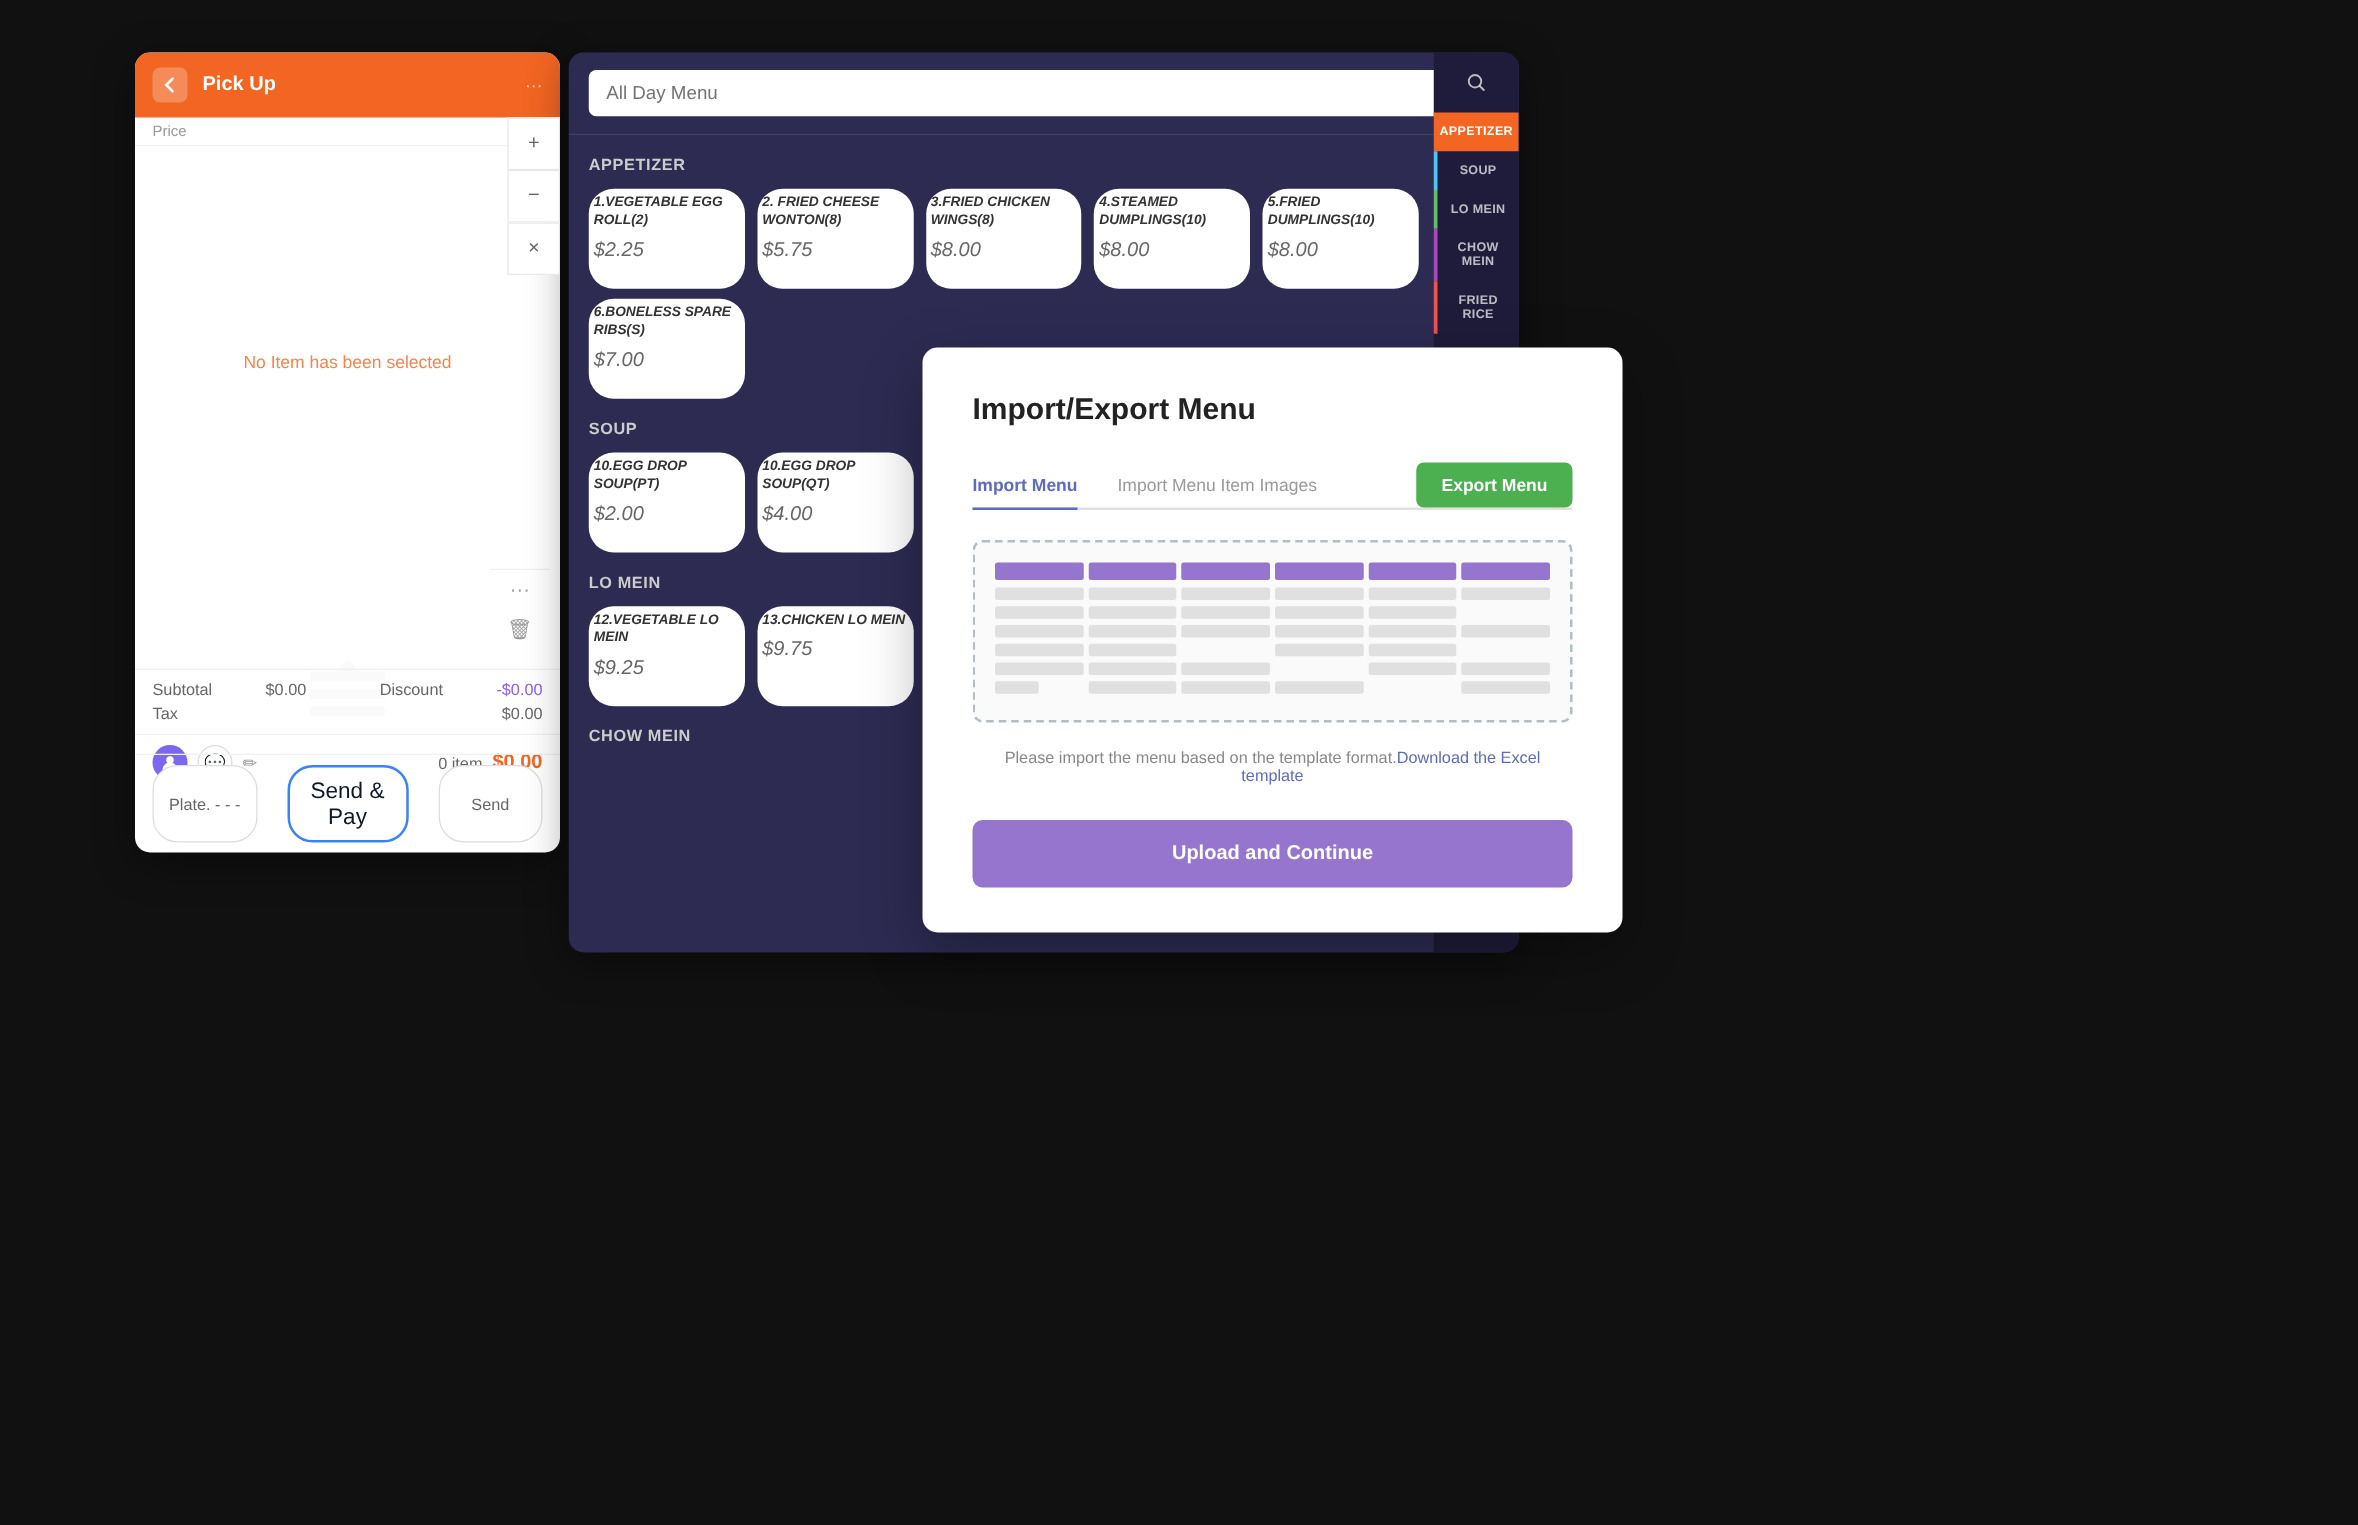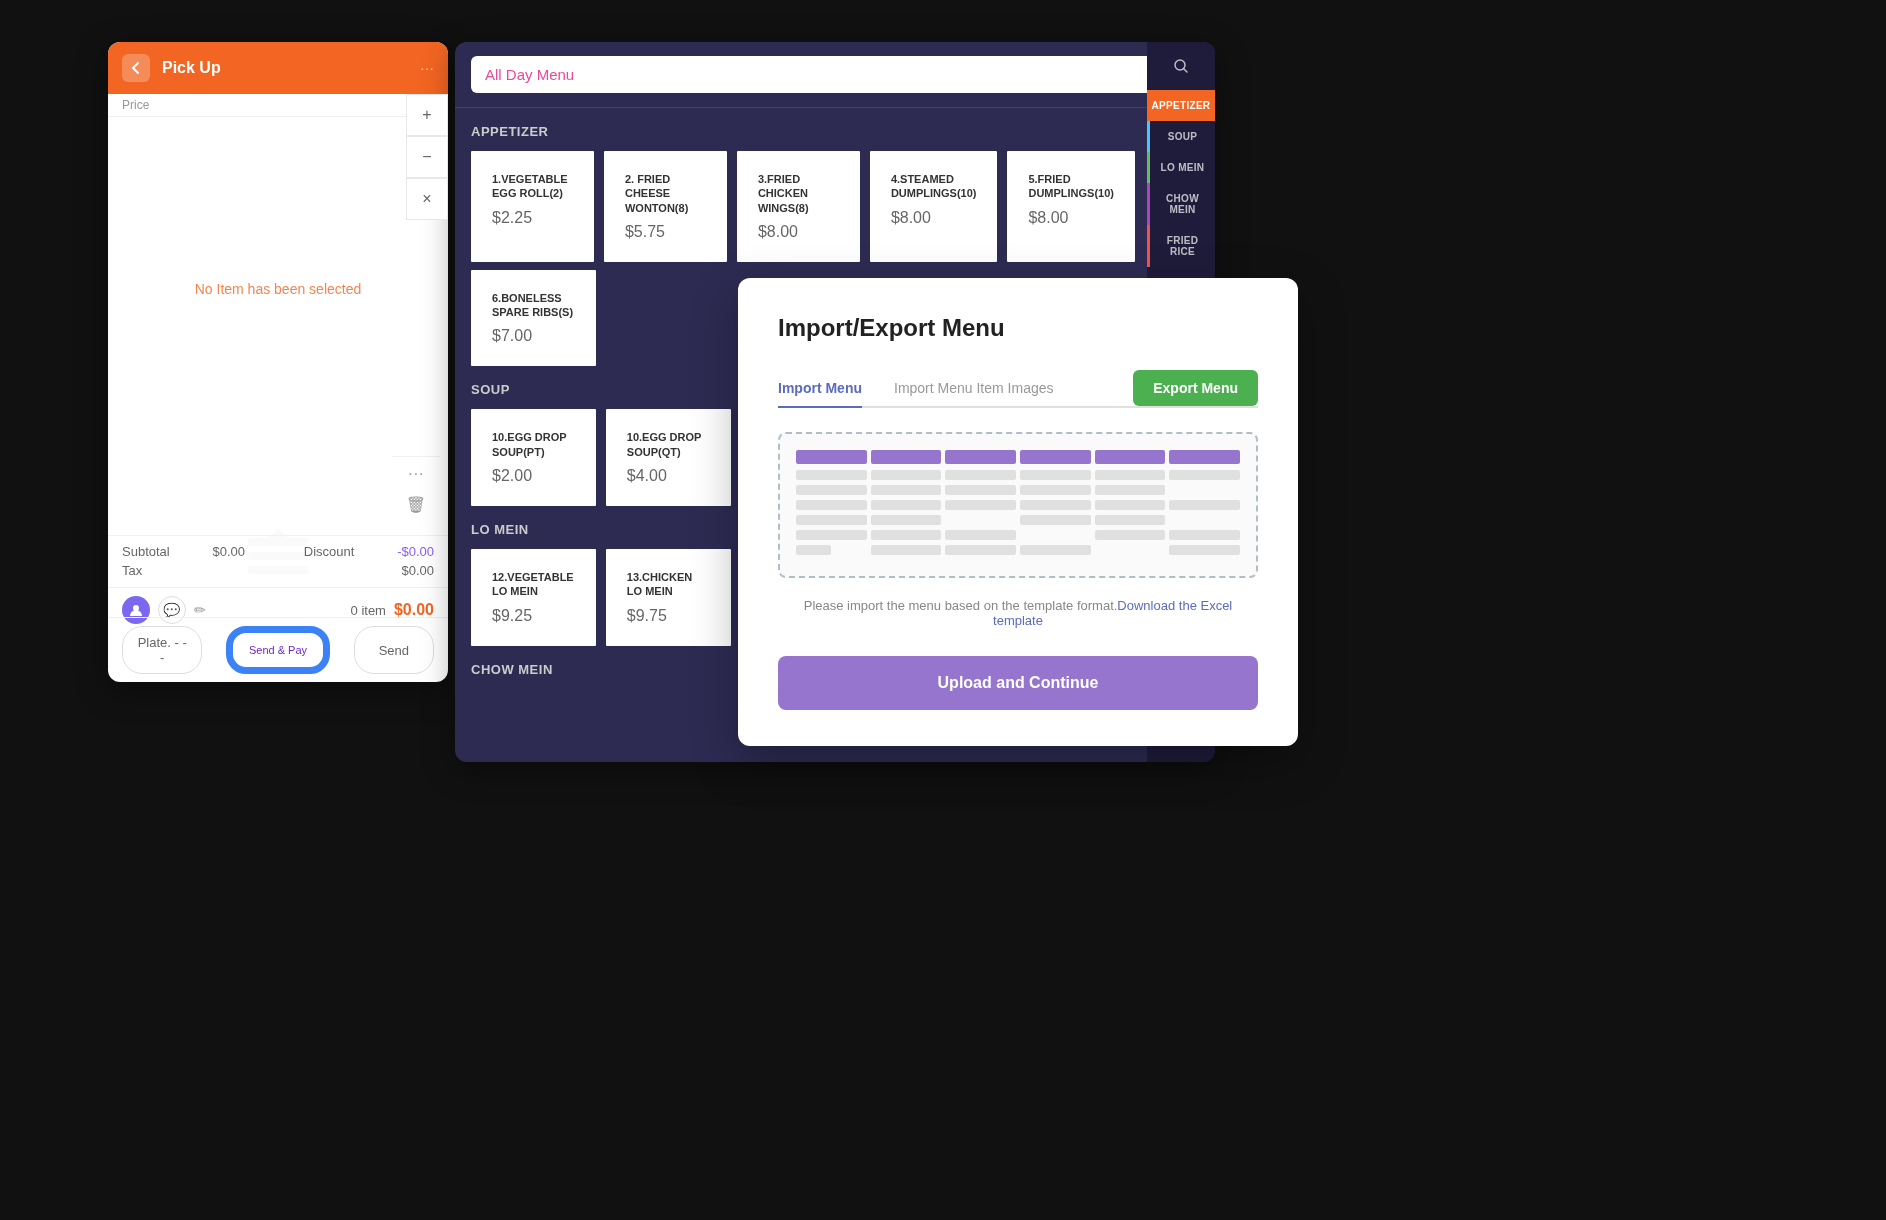--- a/index.html
+++ b/index.html
@@ -172,25 +172,25 @@
       background: #fff;
       font-size: 13px;
       color: #666;
       cursor: pointer;
       text-align: center;
     }
 
     .pos-send-pay-btn {
       flex: 1.2;
       padding: 8px 12px;
-      border: 7px solid #3b82f6;
+      border: 2px solid #3b82f6;
       border-radius: 20px;
       background: #fff;
-      font-size: 11px;
-      color: #6d28d9;
+      font-size: 18px;
+      color: #0f172a;
       cursor: pointer;
       text-align: center;
     }
 
     .pos-send-btn {
       flex: 1;
       padding: 8px 12px;
       border: 1px solid #ddd;
       border-radius: 20px;
       background: #fff;
@@ -250,24 +250,25 @@
 
     .menu-items-grid {
       display: grid;
       grid-template-columns: repeat(5, 1fr);
       gap: 10px;
       margin-bottom: 8px;
     }
 
     .menu-item-card {
       background: #fff;
-      border-radius: 1px;
-      padding: 21px;
+      border-radius: 20px;
+      padding: 4px;
       cursor: pointer;
       min-height: 80px;
+      font-style: italic;
     }
 
     .menu-item-name {
       font-size: 11px;
       font-weight: 600;
       color: #333;
       margin-bottom: 8px;
       line-height: 1.3;
     }
 
@@ -547,21 +548,21 @@
   <div class="pos-footer" style="position:absolute;bottom:0;left:0;right:0;padding:8px 14px;border-top:1px solid #f0f0f0;display:flex;gap:24px">
     <button class="pos-plate-btn">Plate. - - -</button>
     <button class="pos-send-pay-btn">Send &amp; Pay</button>
     <button class="pos-send-btn">Send</button>
   </div>
 </div>
 
 <div class="menu-panel">
 
   <div class="menu-header">
-    <div class="menu-search-bar" style="background:#fff;border-radius:6px;padding:10px 14px;font-size:15px;color:#ec4899;flex:1;">All Day Menu</div>
+    <div class="menu-search-bar" style="background:#fff;border-radius:6px;padding:10px 14px;font-size:15px;color:#737373;flex:1;">All Day Menu</div>
     <div style="margin-left:10px;color:rgba(255,255,255,0.7);cursor:pointer;font-size:18px">☰</div>
   </div>
 
   <div class="category-sidebar">
     <div class="cat-search-btn">
       <svg width="16" height="16" viewBox="0 0 16 16" fill="none">
         <circle cx="7" cy="7" r="5" stroke="rgba(255,255,255,0.7)" stroke-width="1.5"></circle>
         <path d="M11 11l3 3" stroke="rgba(255,255,255,0.7)" stroke-width="1.5" stroke-linecap="round"></path>
       </svg>
     </div>

